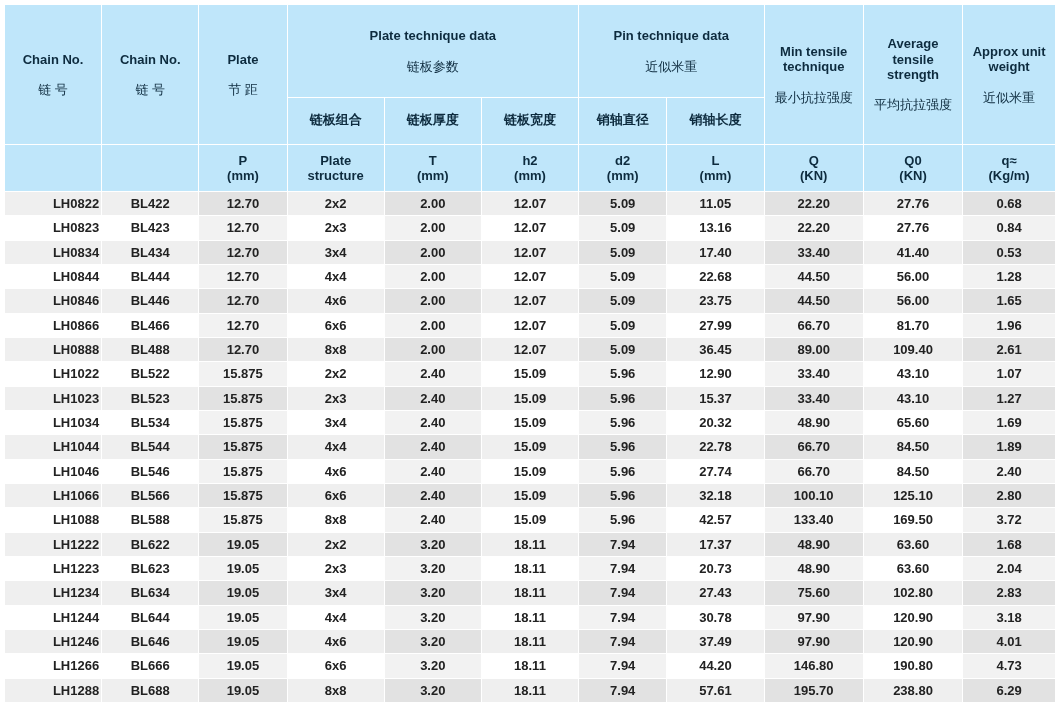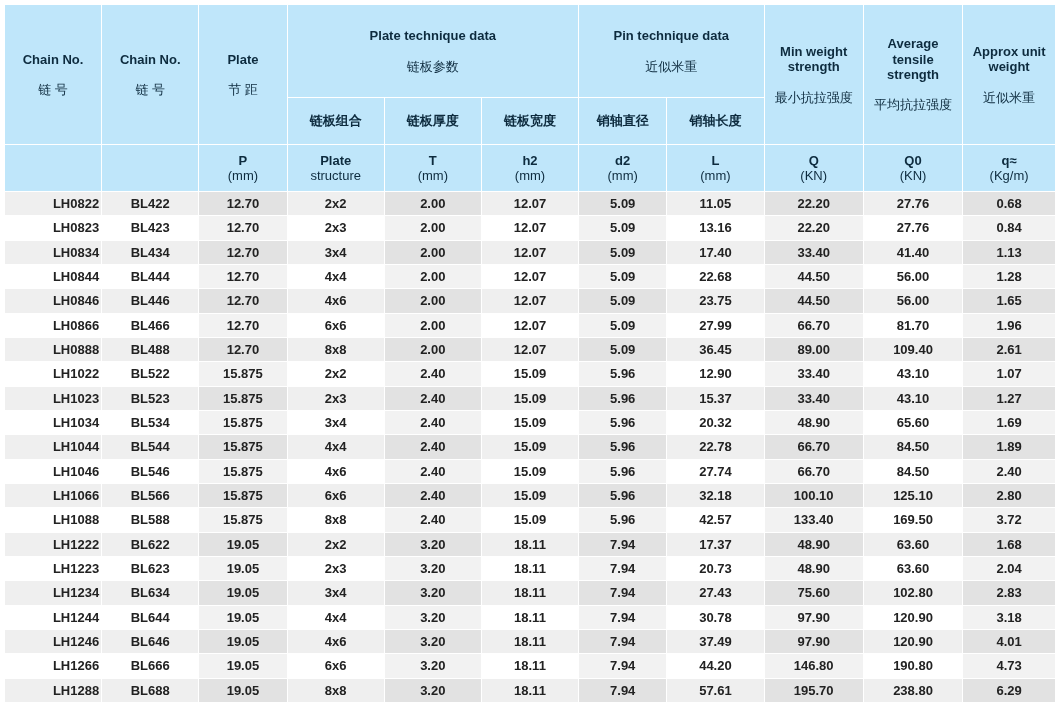--- a/index.html
+++ b/index.html
@@ -45,21 +45,21 @@
   thead th .cn {
     font-weight: normal;
     display: block;
   }
   thead th .sym {
     display: block;
     font-weight: bold;
   }
   thead th .unit {
     display: block;
-    font-weight: normal;
+    font-weight: bold;
   }
   
   tbody td {
     padding: 4px 2px;
     font-weight: bold;
     color: #222;
   }
   tbody tr.odd td {
     background: #efefef;
   }
@@ -81,21 +81,21 @@
   col.c2 { width: 80px; }
   col.c3 { width: 88px; }
   col.c4 { width: 88px; }
   col.c5 { width: 88px; }
   col.c6 { width: 80px; }
   col.c7 { width: 88px; }
   col.c8 { width: 90px; }
   col.c9 { width: 90px; }
   col.c10 { width: 84px; }
   .hrow1 th { height: 86px; }
-  .hrow2 th { height: 40px; }
+  .hrow2 th { height: 40px; font-family: Liberation Mono, monospace; }
   .hrow3 th { height: 40px; }
 </style>
 </head>
 <body>
 
 <div class="sheet">
   <table class="spec">
     <colgroup>
       <col class="c0">
         <col class="c1">
@@ -130,21 +130,21 @@
           <span class="sym">Plate technique data</span>
           <br>
           <span class="cn">链板参数</span>
         </th>
         <th colspan="2" class="grp">
           <span class="sym">Pin technique data</span>
           <br>
           <span class="cn">近似米重</span>
         </th>
         <th rowspan="2">
-          <span class="sym">Min weight strength</span>
+          <span class="sym">Min tensile technique</span>
           <br>
           <span class="cn">最小抗拉强度</span>
         </th>
         <th rowspan="2">
           <span class="sym">Average tensile strength</span>
           <br>
           <span class="cn">平均抗拉强度</span>
         </th>
         <th rowspan="2">
           <span class="sym">Approx unit weight</span>
@@ -231,21 +231,21 @@
           <td class=" first">LH0834</td>
           <td>BL434</td>
           <td class="alt">12.70</td>
           <td>3x4</td>
           <td class="alt">2.00</td>
           <td>12.07</td>
           <td class="alt">5.09</td>
           <td>17.40</td>
           <td class="alt">33.40</td>
           <td>41.40</td>
-          <td class="alt">1.13</td>
+          <td class="alt">0.53</td>
         </tr>
         <tr class="even">
           <td class=" first">LH0844</td>
           <td>BL444</td>
           <td class="alt">12.70</td>
           <td>4x4</td>
           <td class="alt">2.00</td>
           <td>12.07</td>
           <td class="alt">5.09</td>
           <td>22.68</td>

